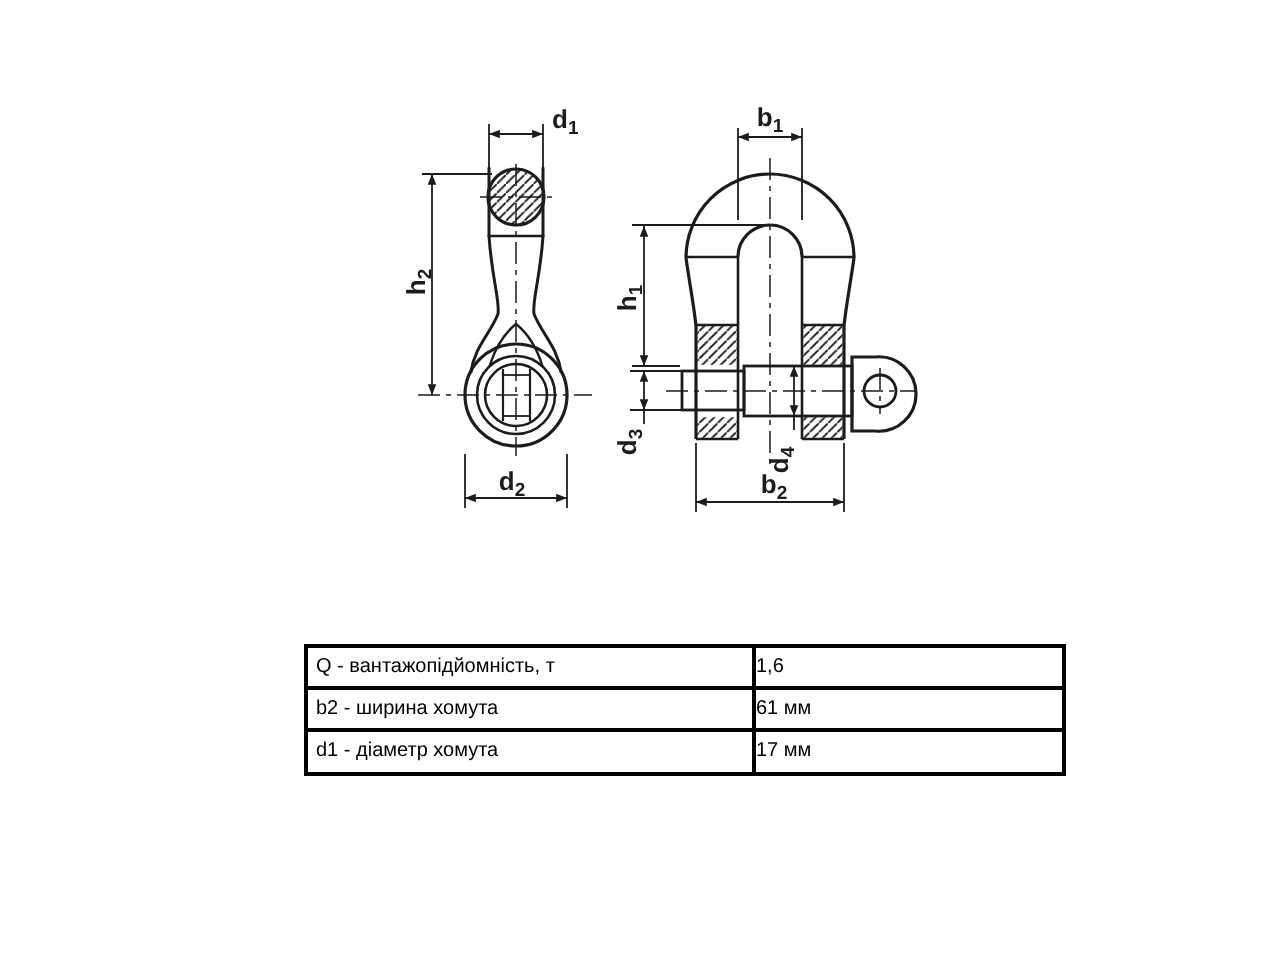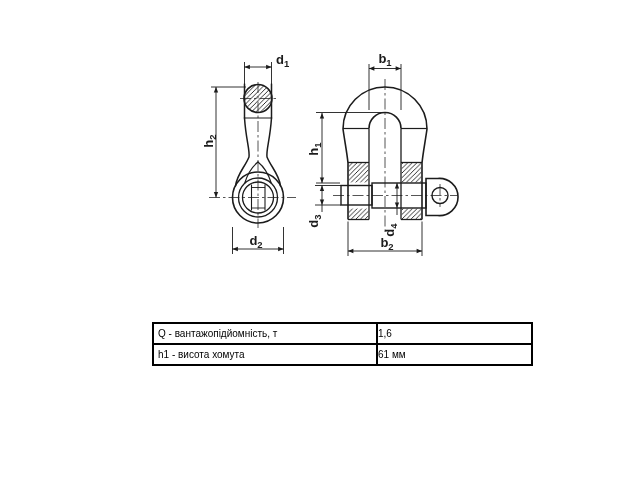--- a/index.html
+++ b/index.html
@@ -179,17 +179,21 @@
   </g>
 </svg>
 
 <table class="spec-table">
   <tbody>
     <tr>
       <td class="c1">Q - вантажопідйомність, т</td>
       <td class="c2">1,6</td>
     </tr>
     <tr>
-      <td class="c1">h1 - висота хомута</td>
+      <td class="c1">b2 - ширина хомута</td>
       <td class="c2">61 мм</td>
+    </tr>
+    <tr>
+      <td class="c1">d1 - діаметр хомута</td>
+      <td class="c2">17 мм</td>
     </tr>
   </tbody>
 </table>
 
 </body></html>

